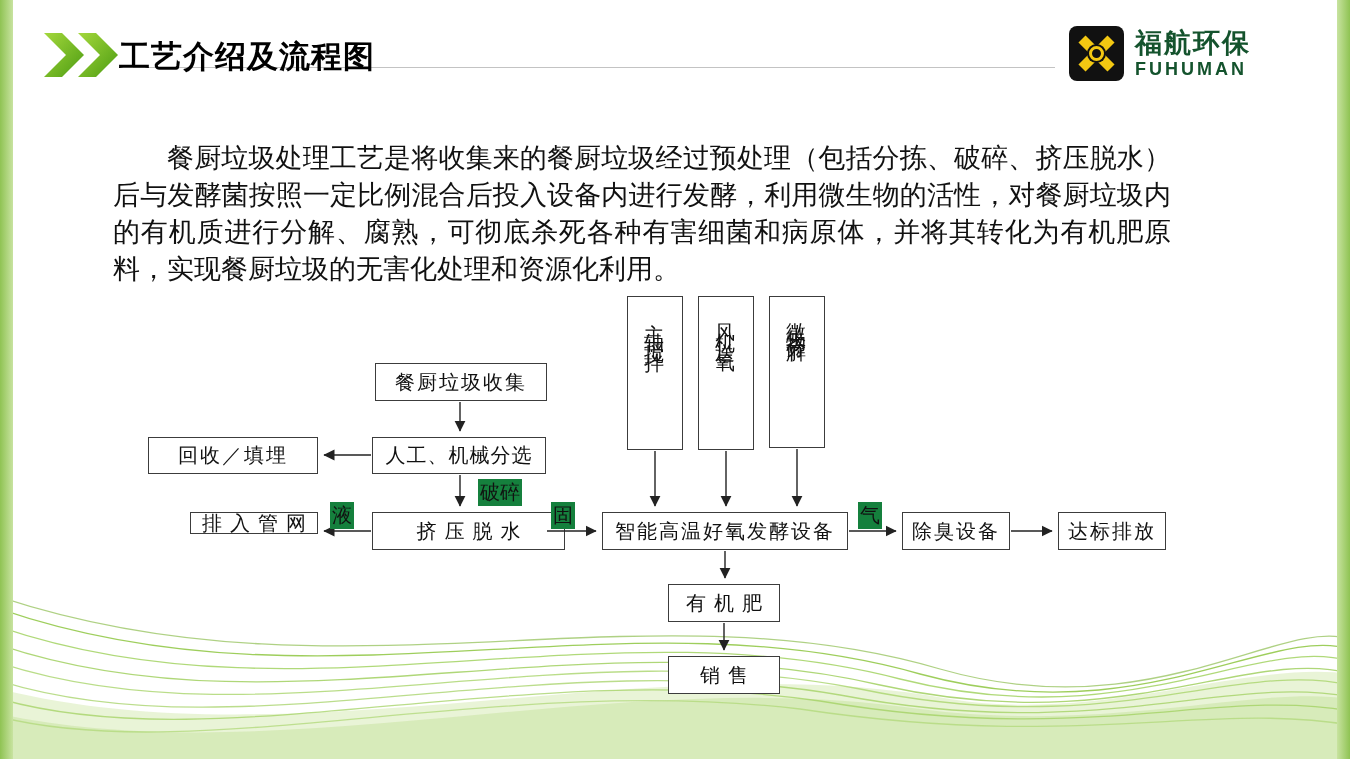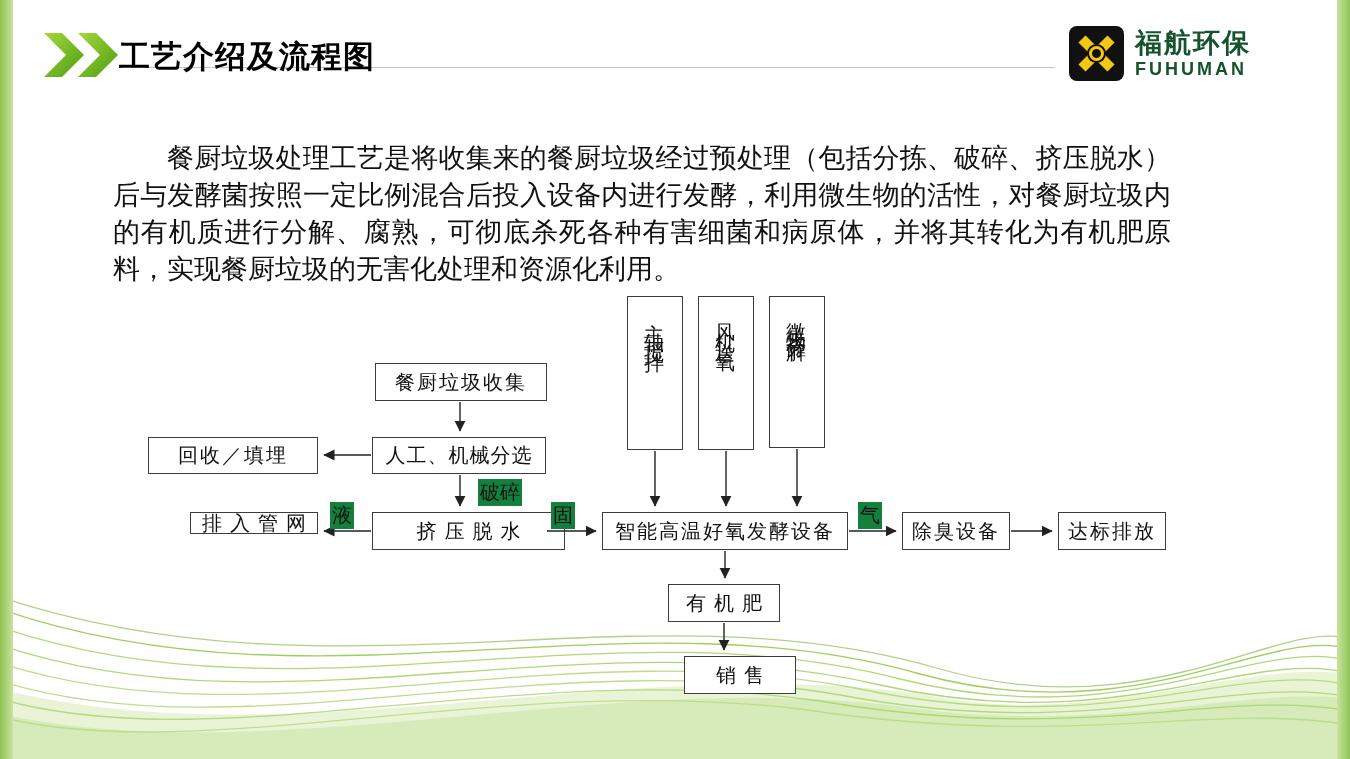--- a/index.html
+++ b/index.html
@@ -126,21 +126,21 @@
     <div class="fc-box" style="left:372px;top:437px;width:174px;height:37px;letter-spacing:1px">人工、机械分选</div>
     <div class="fc-box wide" style="left:190px;top:512px;width:128px;height:22px">排入管网</div>
     <div class="fc-box wide" style="left:372px;top:512px;width:193px;height:38px">挤压脱水</div>
     <div class="fc-box vert" style="left:627px;top:296px;width:56px;height:154px">主轴搅拌</div>
     <div class="fc-box vert" style="left:698px;top:296px;width:56px;height:154px">风机送氧</div>
     <div class="fc-box vert" style="left:769px;top:296px;width:56px;height:152px;letter-spacing:5px">微生物分解</div>
     <div class="fc-box" style="left:602px;top:512px;width:246px;height:38px">智能高温好氧发酵设备</div>
     <div class="fc-box" style="left:902px;top:512px;width:108px;height:38px">除臭设备</div>
     <div class="fc-box" style="left:1058px;top:512px;width:108px;height:38px">达标排放</div>
     <div class="fc-box wide" style="left:668px;top:584px;width:112px;height:38px">有机肥</div>
-    <div class="fc-box wide" style="left:684px;top:656px;width:112px;height:38px">销售</div>
+    <div class="fc-box wide" style="left:668px;top:656px;width:112px;height:38px">销售</div>
 
     <span class="edge-label" style="left:478px;top:479px">破碎</span>
     <span class="edge-label" style="left:330px;top:502px">液</span>
     <span class="edge-label" style="left:551px;top:502px">固</span>
     <span class="edge-label" style="left:858px;top:502px">气</span>
   </div>
 
   <svg class="waves" viewBox="0 0 1350 170" preserveAspectRatio="none">
     <path d="M0,100 C300,175 650,55 950,110 C1100,135 1250,70 1350,85 L1350,170 L0,170 Z" fill="#cfe6a7" opacity="0.45"></path>
     <path d="M0,125 C280,185 620,75 920,120 C1110,145 1260,95 1350,110 L1350,170 L0,170 Z" fill="#b6da83" opacity="0.35"></path>

